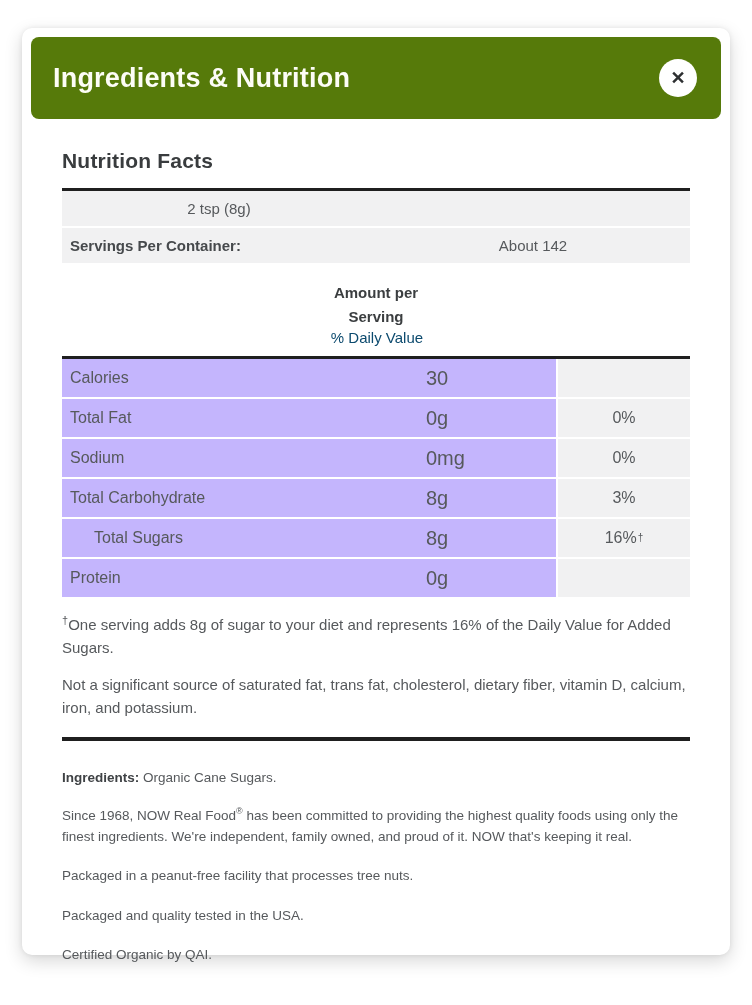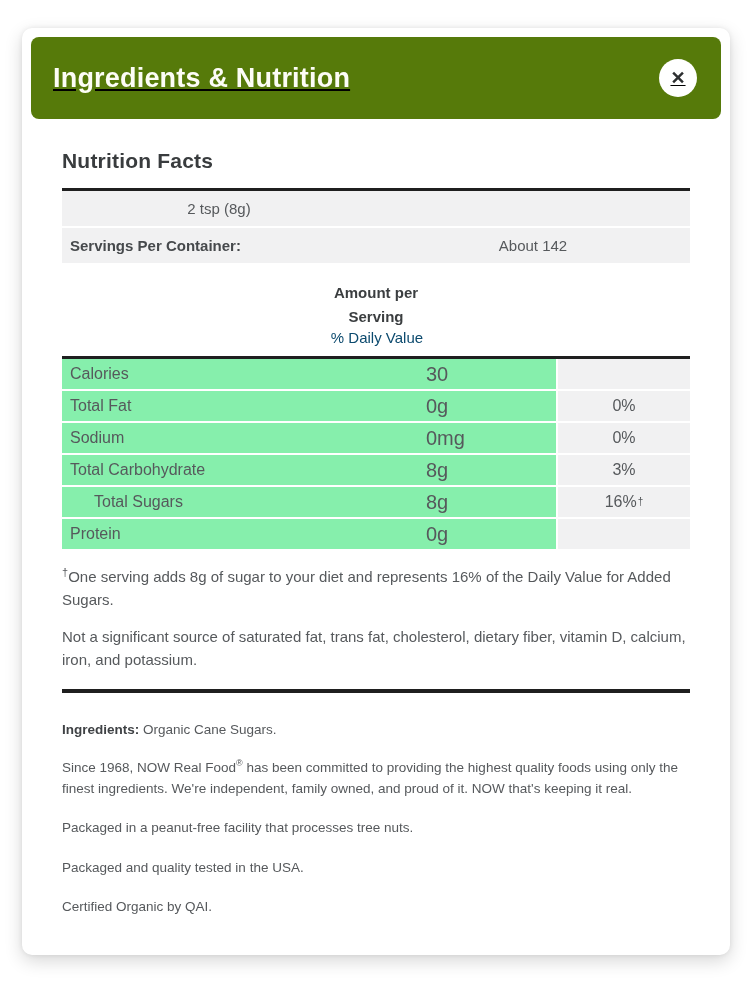--- a/index.html
+++ b/index.html
@@ -20,21 +20,20 @@
   }
   .modal-header {
     margin: 9px 9px 0 9px;
     height: 82px;
     background: #567A0A;
     border-radius: 8px;
     display: flex;
     align-items: center;
     justify-content: space-between;
     padding: 0 24px 0 22px;
-    text-decoration: underline;
   }
   .modal-title {
     color: #fdfdf6;
     font-size: 27px;
     font-weight: 700;
     letter-spacing: 0.2px;
   }
   .close-btn {
     width: 38px; height: 38px;
     border-radius: 50%;
@@ -112,22 +111,22 @@
     color: #0c4a6e;
   }
   .nrow {
     display: flex;
     margin-bottom: 2px;
   }
   .ncell-main {
     flex: 1;
     display: flex;
     align-items: center;
-    background: #86efac;
-    height: 30px;
+    background: #c4b5fd;
+    height: 38px;
   }
   .nlabel {
     flex: 1;
     padding-left: 8px;
     font-size: 16px;
     color: #56595c;
   }
   .nlabel.indent { padding-left: 32px; }
   .namount {
     width: 130px;

